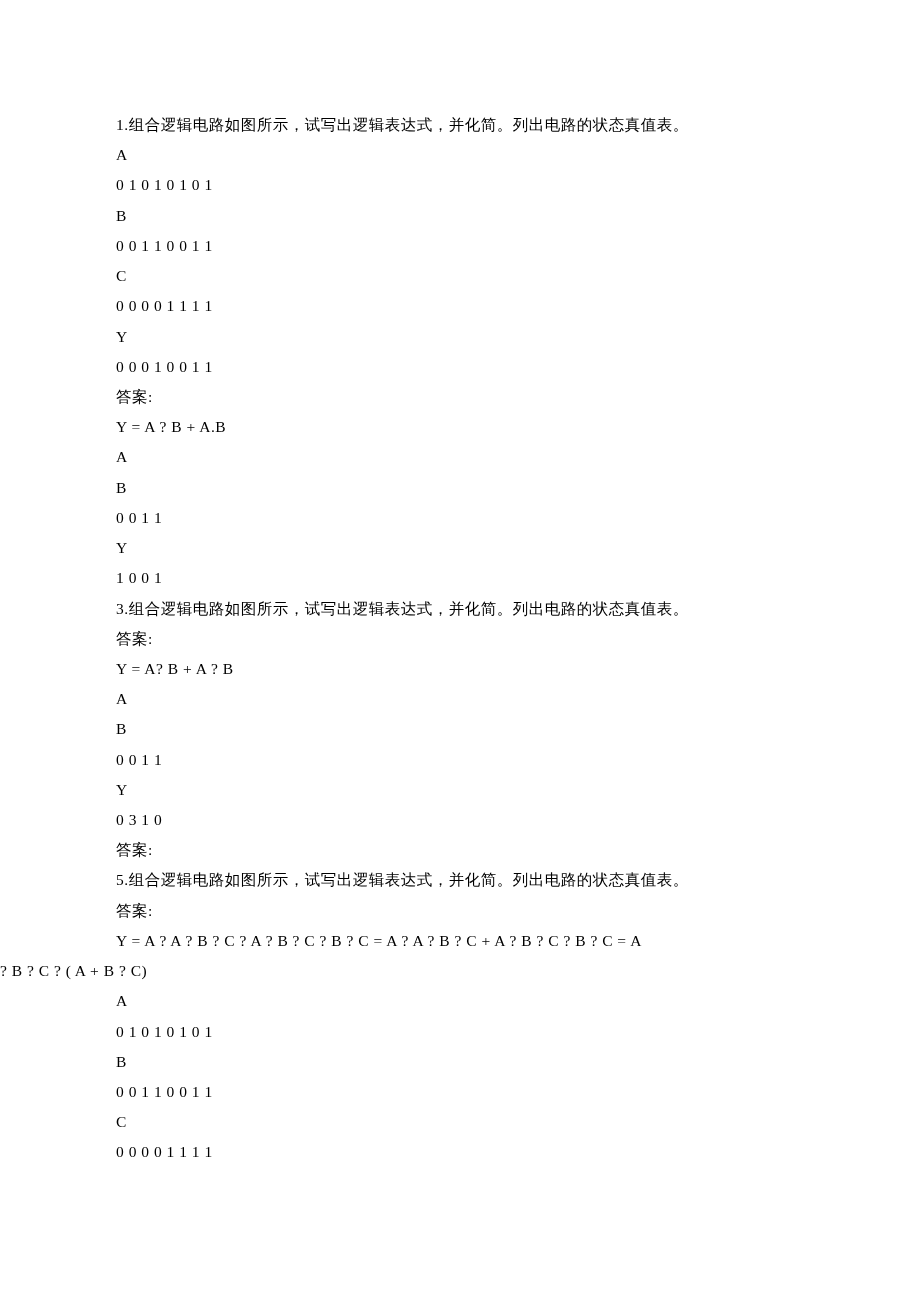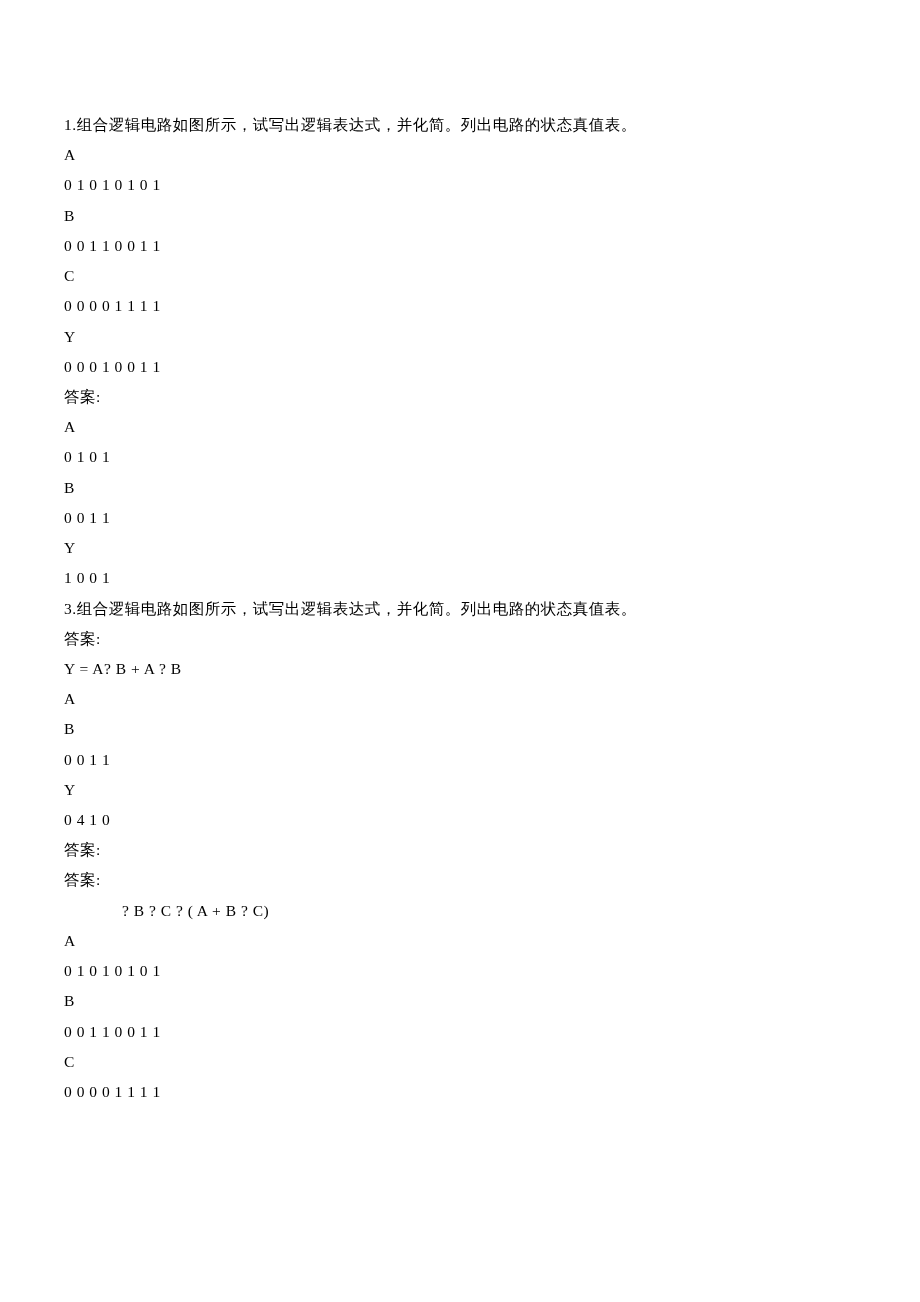--- a/index.html
+++ b/index.html
@@ -15,56 +15,57 @@
     width: 920px;
     min-height: 1302px;
     box-sizing: border-box;
     padding: 110px 0 0 0;
   }
   .line {
     white-space: pre;
     letter-spacing: 0.5px;
   }
   .indent {
-    padding-left: 64px;
+    padding-left: 116px;
   }
   .no-indent {
-    padding-left: 122px;
   }
 </style>
 </head>
 <body>
 
 <div class="page" id="page-root">
     <div class="line indent">1.组合逻辑电路如图所示，试写出逻辑表达式，并化简。列出电路的状态真值表。</div>
     <div class="line indent">A</div>
     <div class="line indent">0 1 0 1 0 1 0 1</div>
     <div class="line indent">B</div>
     <div class="line indent">0 0 1 1 0 0 1 1</div>
     <div class="line indent">C</div>
     <div class="line indent">0 0 0 0 1 1 1 1</div>
     <div class="line indent">Y</div>
     <div class="line indent">0 0 0 1 0 0 1 1</div>
     <div class="line indent">答案:</div>
+    <div class="line indent">Y = A ? B + A.B</div>
     <div class="line indent">A</div>
-    <div class="line indent">0 1 0 1</div>
     <div class="line indent">B</div>
     <div class="line indent">0 0 1 1</div>
     <div class="line indent">Y</div>
     <div class="line indent">1 0 0 1</div>
     <div class="line indent">3.组合逻辑电路如图所示，试写出逻辑表达式，并化简。列出电路的状态真值表。</div>
     <div class="line indent">答案:</div>
     <div class="line indent">Y = A? B + A ? B</div>
     <div class="line indent">A</div>
     <div class="line indent">B</div>
     <div class="line indent">0 0 1 1</div>
     <div class="line indent">Y</div>
-    <div class="line indent">0 4 1 0</div>
+    <div class="line indent">0 3 1 0</div>
     <div class="line indent">答案:</div>
+    <div class="line indent">5.组合逻辑电路如图所示，试写出逻辑表达式，并化简。列出电路的状态真值表。</div>
     <div class="line indent">答案:</div>
+    <div class="line indent">Y = A ? A ? B ? C ? A ? B ? C ? B ? C = A ? A ? B ? C + A ? B ? C ? B ? C = A</div>
     <div class="line no-indent">? B ? C ? ( A + B ? C)</div>
     <div class="line indent">A</div>
     <div class="line indent">0 1 0 1 0 1 0 1</div>
     <div class="line indent">B</div>
     <div class="line indent">0 0 1 1 0 0 1 1</div>
     <div class="line indent">C</div>
     <div class="line indent">0 0 0 0 1 1 1 1</div>
   </div>
 
 </body></html>

